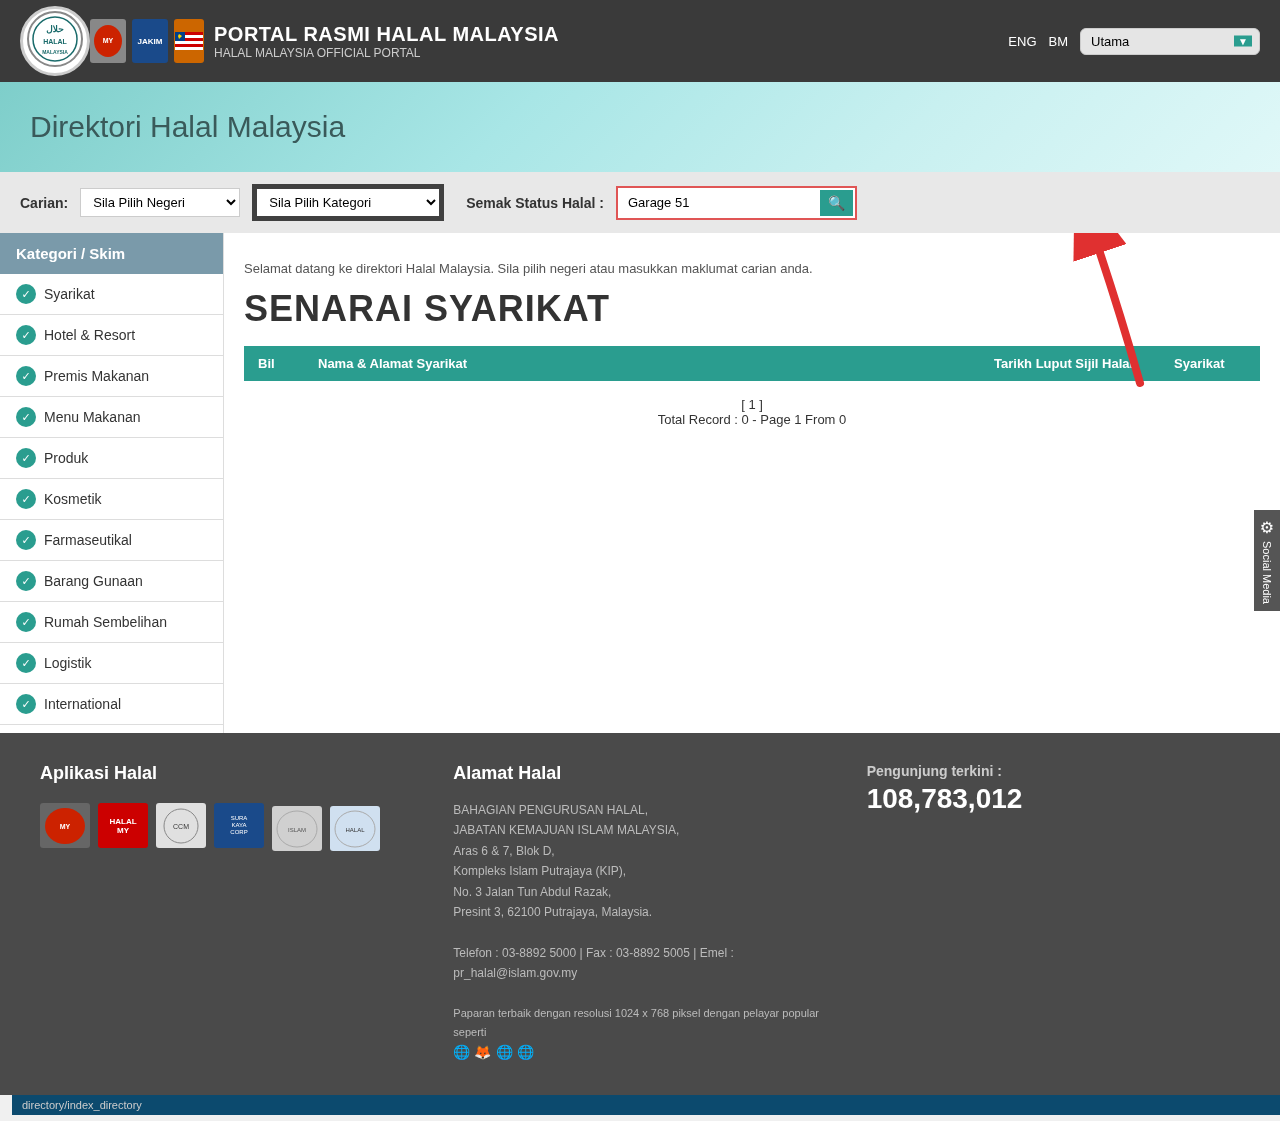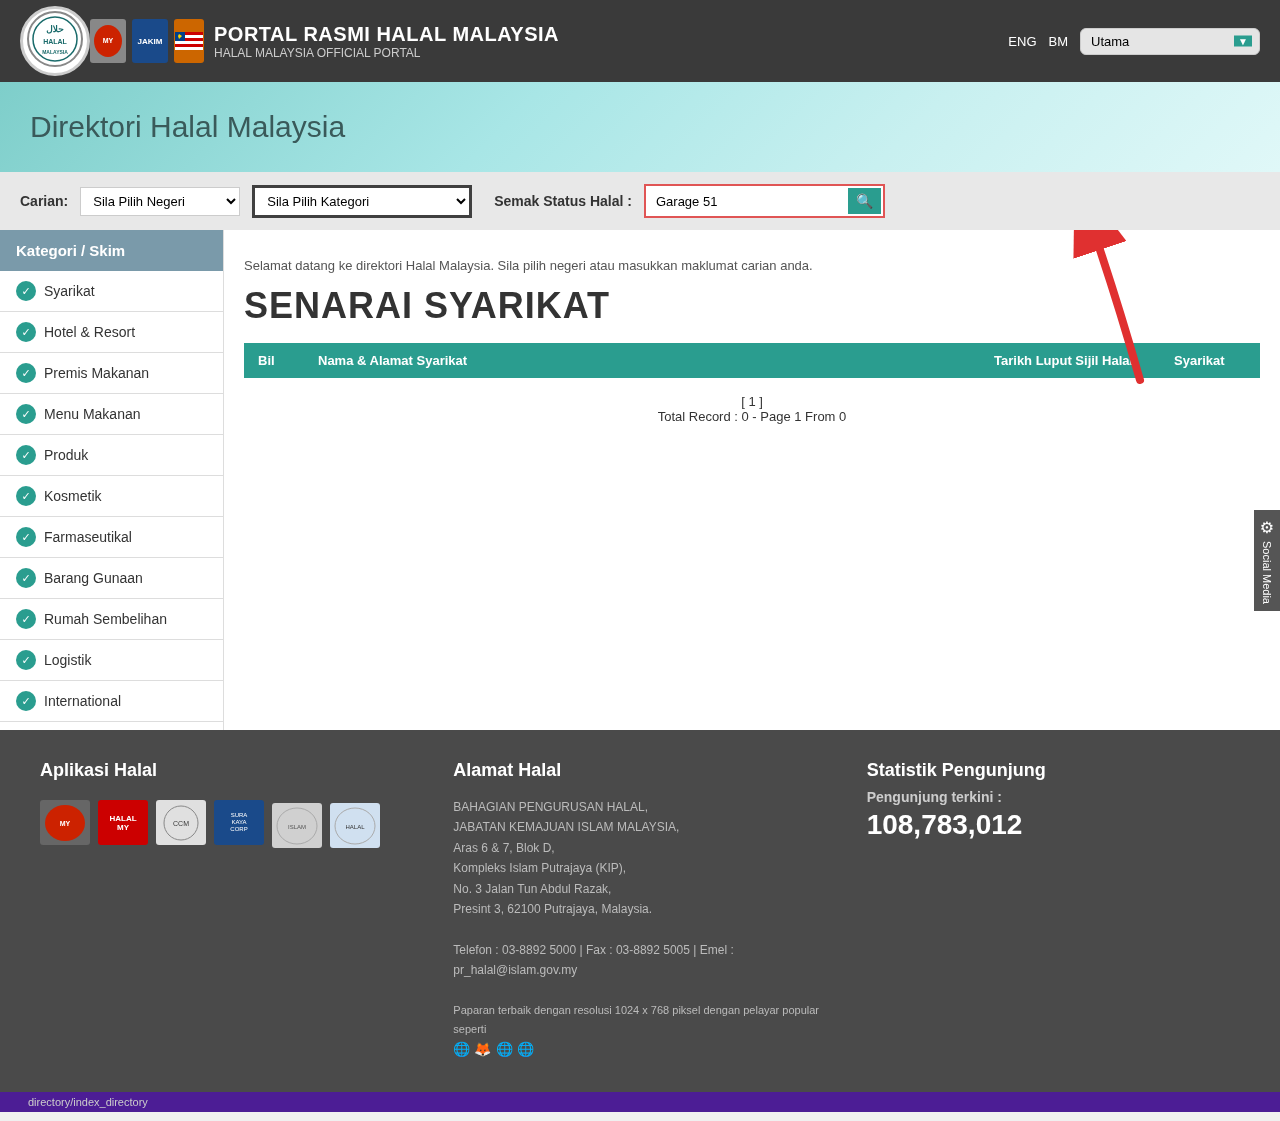--- a/index.html
+++ b/index.html
@@ -88,22 +88,22 @@
       display: flex; align-items: center; gap: 12px;
     }
     .search-label {
       font-weight: bold; font-size: 14px; color: #333;
     }
     .search-select {
       padding: 5px 8px; border: 1px solid #ccc; background: #fff;
       font-size: 13px; width: 160px; cursor: pointer;
     }
     .search-select2 {
-      padding: 5px 8px; border: 3px solid #404040; background: #fff;
-      font-size: 13px; width: 220px; cursor: pointer;
+      padding: 5px 8px; border: 5px solid #404040; background: #fff;
+      font-size: 13px; width: 192px; cursor: pointer;
     }
     .semak-label {
       font-weight: bold; font-size: 14px; color: #333; margin-left: 10px;
     }
     .search-input-wrapper {
       border: 2px solid #e05555; padding: 2px; display: flex; align-items: center;
       background: #fff;
     }
     .search-input {
       border: none; outline: none; padding: 4px 8px; font-size: 13px; width: 200px;
@@ -174,21 +174,21 @@
       width: 50px; height: 45px; background: #666; border-radius: 3px;
       display: flex; align-items: center; justify-content: center;
       font-size: 8px; color: #fff; text-align: center;
     }
     .footer-address { font-size: 12px; color: #bbb; line-height: 1.7; }
     .footer-stats .stat-title { font-size: 18px; color: #fff; font-weight: bold; margin-bottom: 8px; }
     .footer-stats .visitor-label { font-size: 14px; color: #ccc; font-weight: bold; margin-bottom: 4px; }
     .footer-stats .visitor-count { font-size: 28px; color: #fff; font-weight: bold; }
 
     .statusbar {
-      background: #4c1d95; color: #ccc; font-size: 11px; padding: 4px 28px;
+      background: #0c4a6e; color: #ccc; font-size: 11px; padding: 4px 10px; margin-left: 12px;
     }
   </style>
 </head>
 <body>
 
 <div class="top-header">
   <div class="logo-halal">
     <div class="logo-halal-inner">
       <svg width="58" height="58" viewBox="0 0 58 58">
         <circle cx="29" cy="29" r="27" fill="#fff" stroke="#888" stroke-width="2"></circle>
@@ -412,21 +412,20 @@
       <div>Presint 3, 62100 Putrajaya, Malaysia.</div>
       <br>
       <div>Telefon : 03-8892 5000 | Fax : 03-8892 5005 | Emel : pr_halal@islam.gov.my</div>
       <br>
       <div style="font-size:11px;">Paparan terbaik dengan resolusi 1024 x 768 piksel dengan pelayar popular seperti</div>
       <span style="font-size:14px;">🌐 🦊 🌐 🌐</span>
     </div>
   </div>
 
   <div class="footer-col footer-stats">
-    <div class="stat-title">Statistik Pengunjung</div>
     <div class="visitor-label">Pengunjung terkini :</div>
     <div class="visitor-count">108,783,012</div>
   </div>
 </div>
 
 <div class="statusbar">
   <span>directory/index_directory</span>
 </div>
 
 </body></html>

